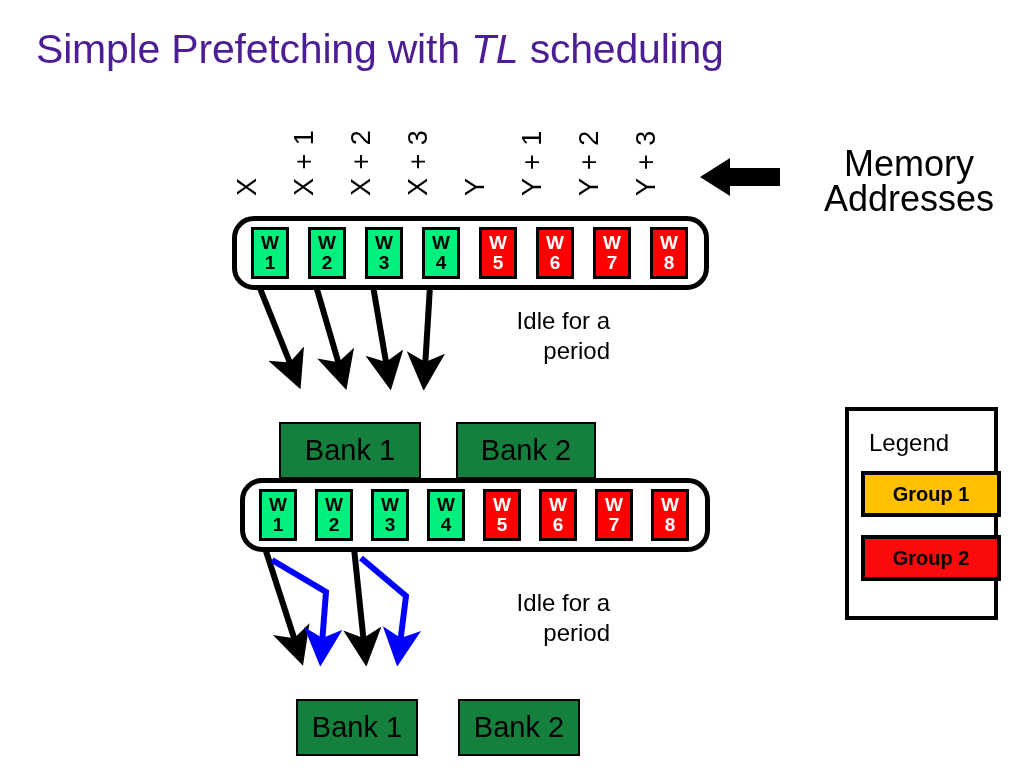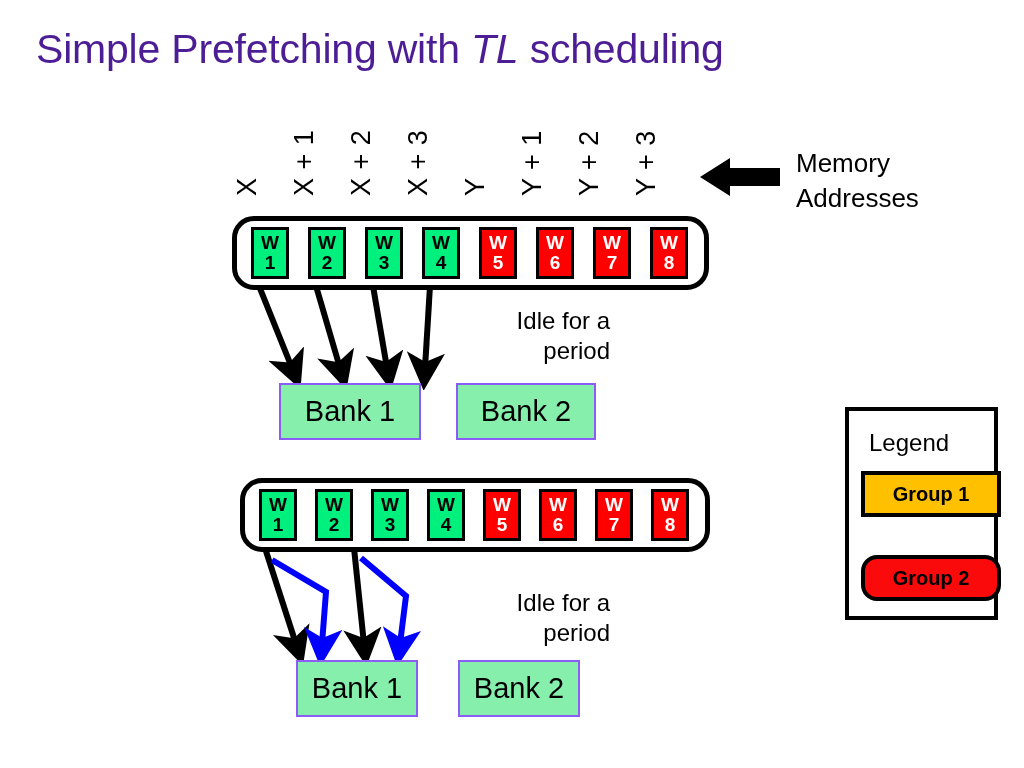--- a/index.html
+++ b/index.html
@@ -57,25 +57,26 @@
   
   #memory-arrow {
     position: absolute;
     left: 700px;
     top: 158px;
     width: 80px;
     height: 38px;
   }
   #memory-addresses-label {
     position: absolute;
-    left: 796px;
+    left: 824px;
     top: 146px;
-    font-size: 26px;
+    font-size: 36px;
     line-height: 35px;
     white-space: pre-line;
+    text-align: center;
   }
 
   
   .word-row {
     position: absolute;
     box-sizing: border-box;
     border: 5px solid #000000;
     border-radius: 22px;
     background: #ffffff;
   }
@@ -97,27 +98,28 @@
     font-weight: bold;
     line-height: 20px;
   }
   .word-cell.g1 { background: #00F07E; color: #000000; }
   .word-cell.g2 { background: #FF0000; color: #ffffff; }
 
   
   .bank-box {
     position: absolute;
     box-sizing: border-box;
-    border: 2px solid #8b5cf6;
-    background: #86efac;
+    border: 2px solid #000000;
+    background: #15803d;
     display: flex;
     align-items: center;
     justify-content: center;
     font-size: 29px;
     color: #000000;
+    margin-top: 39px;
   }
   #bank1-top { left: 279px; top: 383px; width: 142px; height: 57px; }
   #bank2-top { left: 456px; top: 383px; width: 140px; height: 57px; }
   #bank1-bottom { left: 296px; top: 660px; width: 122px; height: 57px; }
   #bank2-bottom { left: 458px; top: 660px; width: 122px; height: 57px; }
 
   
   .idle-note {
     position: absolute;
     width: 170px;
@@ -163,21 +165,21 @@
     box-sizing: border-box;
     border: 4px solid #000000;
     display: flex;
     align-items: center;
     justify-content: center;
     font-size: 20px;
     font-weight: bold;
     color: #000000;
   }
   #legend-swatch-0 { top: 60px; }
-  #legend-swatch-1 { top: 144px; border-radius: 16px; }
+  #legend-swatch-1 { top: 124px; }
 </style>
 </head>
 <body>
 
 <div id="slide-title">
   <span>Simple Prefetching with </span><span class="tl">TL</span><span> scheduling</span>
 </div>
 
 <div class="addr-labels">
     <div class="addr-label" style="left: 0px;">X</div>

